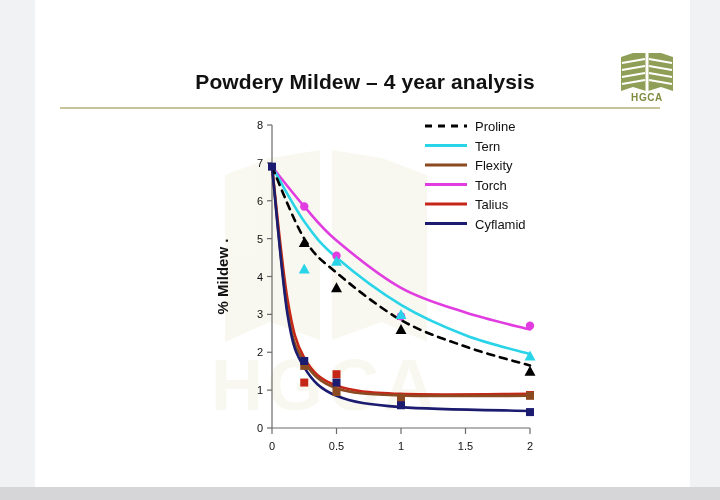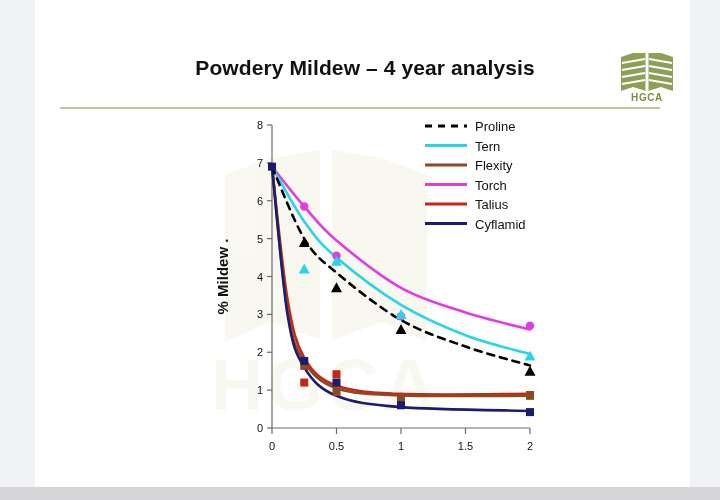--- a/index.html
+++ b/index.html
@@ -15,21 +15,21 @@
   #bottom-bar{
     position:absolute;left:0;top:487px;width:720px;height:13px;
     background:#d6d6d8;
   }
   #right-gutter{
     position:absolute;left:690px;top:0;width:30px;height:487px;
     background:#f1f2f4;
   }
   
   #slide-title{
-    position:absolute;left:120px;top:56px;width:420px;
+    position:absolute;left:120px;top:70px;width:420px;
     font-size:21px;font-weight:bold;color:#111;text-align:center;
     letter-spacing:0.1px;
   }
   #title-rule{
     position:absolute;left:25px;top:107px;width:600px;height:2px;
     background:#c8c49a;
   }
   
   #logo{
     position:absolute;left:578px;top:45px;width:68px;height:62px;

